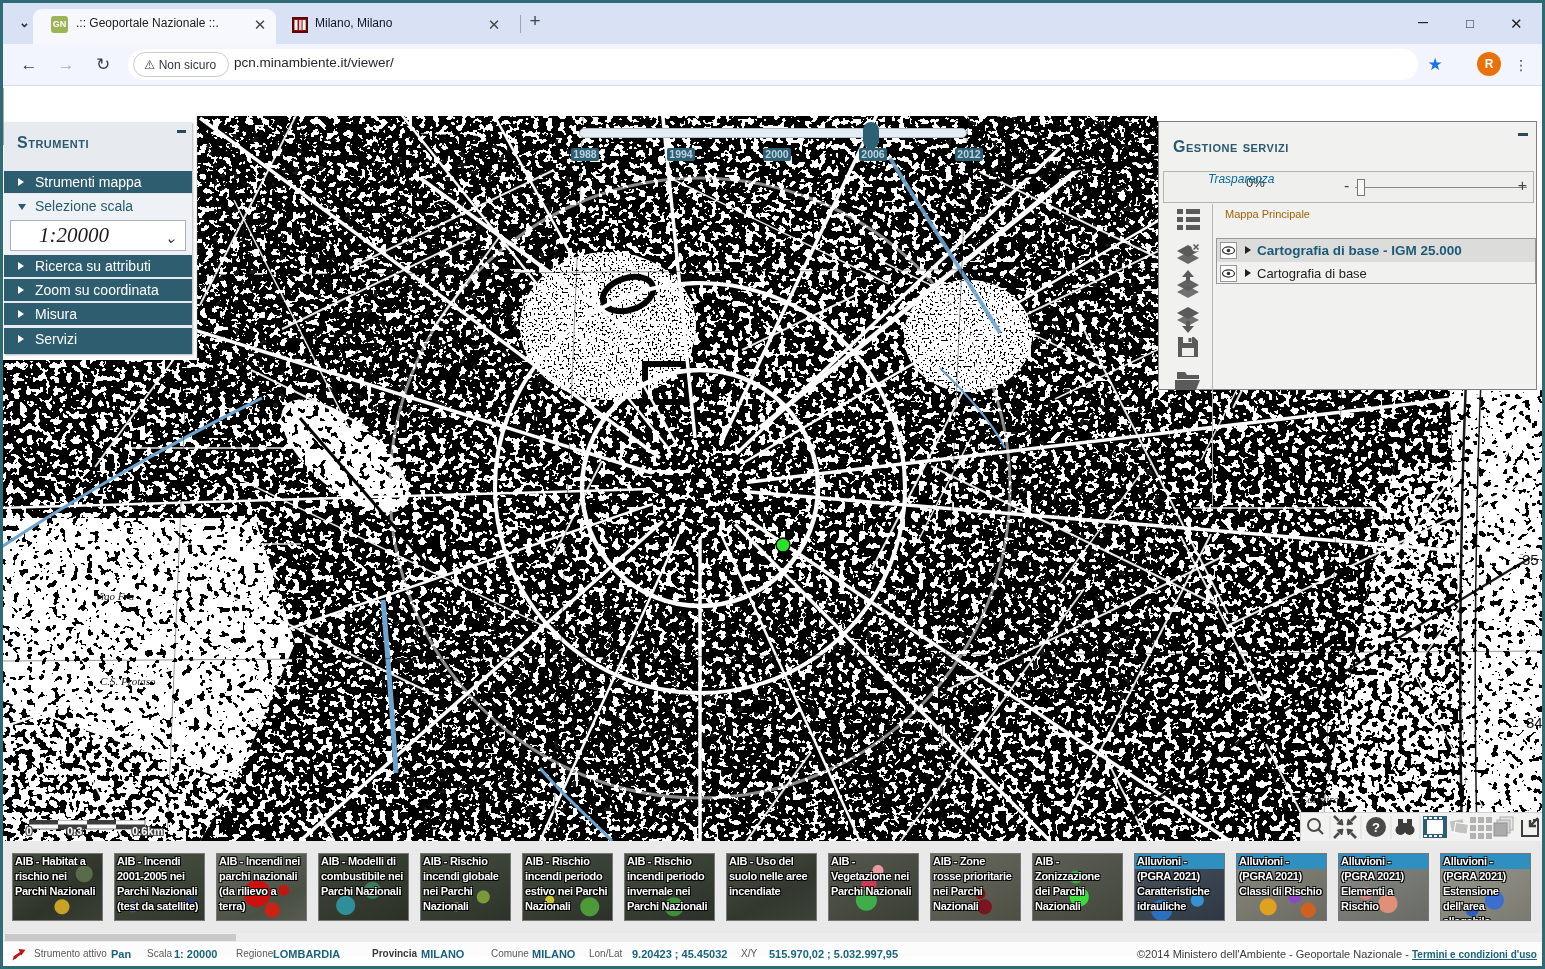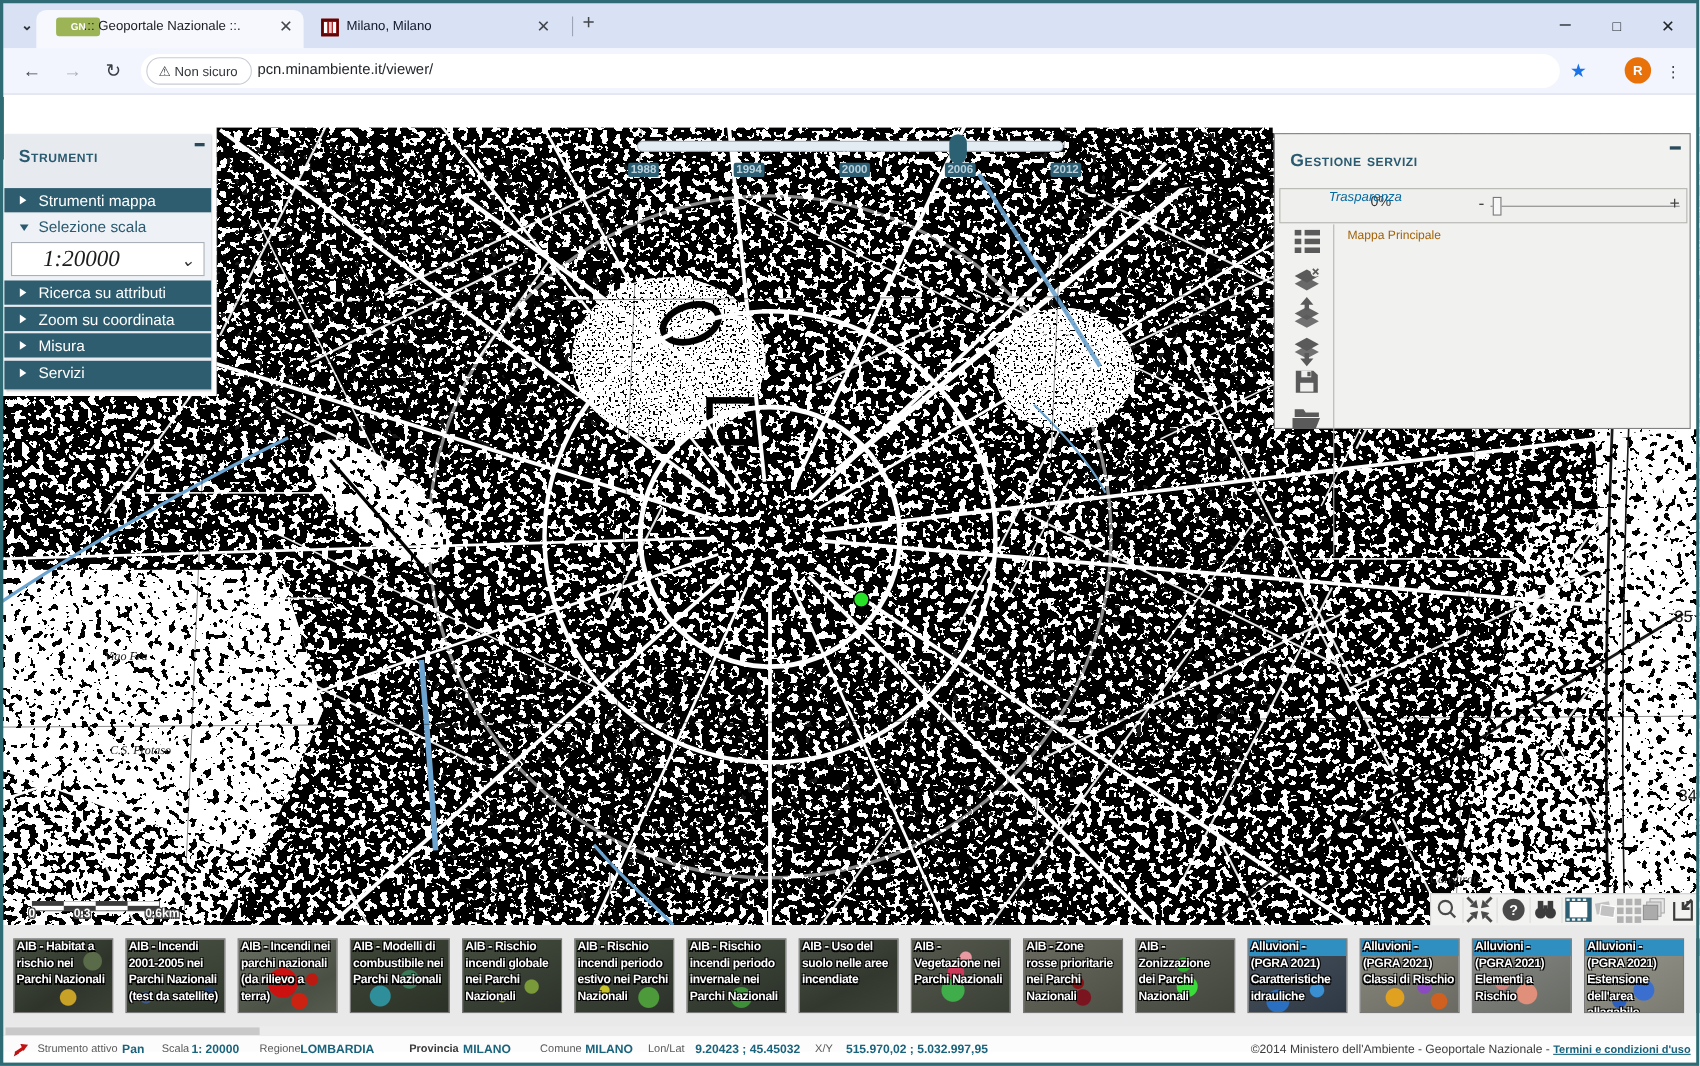--- a/index.html
+++ b/index.html
@@ -1,21 +1,21 @@
 <!DOCTYPE html>
 <html><head><meta charset="utf-8"><style>
 * {margin:0;padding:0;box-sizing:border-box}
 html,body {width:1545px;height:969px;overflow:hidden;font-family:"Liberation Sans",sans-serif;position:relative;background:#fff}
 
 #frame {position:absolute;inset:0;border:3px solid #2e6b74;border-top-width:3px;pointer-events:none;z-index:99}
 #tabstrip {position:absolute;left:3px;top:3px;right:3px;height:41px;background:#d8e2f4}
 #toolbar {position:absolute;left:3px;top:44px;right:3px;height:42px;background:#f2f5fd;border-bottom:1px solid #d7dbe8}
 .tab-active {position:absolute;left:30px;top:6px;width:243px;height:38px;background:#f6f8fe;border-radius:9px 9px 0 0}
 .tab-title {position:absolute;top:13px;font-size:12px;color:#1b1d20;white-space:nowrap}
-.favicon-gn {position:absolute;left:48px;top:13px;width:40px;height:17px;border-radius:3px;background:#9cb456;color:#fff;font-size:9px;font-weight:bold;text-align:center;line-height:17px}
+.favicon-gn {position:absolute;left:48px;top:13px;width:17px;height:17px;border-radius:3px;background:#9cb456;color:#fff;font-size:9px;font-weight:bold;text-align:center;line-height:17px}
 .favicon-md {position:absolute;left:289px;top:14px;width:16px;height:16px;background:#a00c0c;border:2px solid #5e0606;color:#fff;font-size:9px;font-weight:bold;text-align:center;line-height:12px}
 .tclose {position:absolute;top:14px;width:16px;height:16px;color:#43464b;font-size:15px;line-height:16px;text-align:center}
 #chevron {position:absolute;left:16px;top:12px;width:16px;height:16px;color:#30343a;font-size:13px;font-weight:bold}
 .winbtn {position:absolute;top:12px;color:#202328;font-size:15px}
 
 .navic {position:absolute;top:9px;width:24px;height:24px;color:#3b3f45;font-size:17px;text-align:center;line-height:24px}
 #omni {position:absolute;left:125px;top:5px;width:1290px;height:31px;background:#fff;border-radius:16px}
 #nschip {position:absolute;left:5px;top:2.5px;width:96px;height:25px;border:1px solid #c8ccd4;border-radius:13px;color:#33373c;font-size:12.5px;font-weight:400;line-height:24px}
 #url {position:absolute;left:106px;top:6px;font-size:13.5px;color:#23262b}
 
@@ -403,20 +403,38 @@
           </g>
      <g transform="translate(25,175)">
             <path d="M-11,-7 h8 l2,3 h12 v4 h-22 Z"></path>
             <path d="M-13,1 h25 l-4,10 h-21 Z"></path>
           </g>
     </g>
   </svg>
  </div>
  <div id="gstree">
    <div class="mp">Mappa Principale</div>
+   <div id="gsrows">
+     <div class="gsrow hl" style="top:0">
+          <div class="eyebox"><svg width="15" height="15">
+              <ellipse cx="7.5" cy="7.5" rx="6" ry="3.6" fill="none" stroke="#333" stroke-width="1.2"></ellipse>
+              <circle cx="7.5" cy="7.5" r="1.8" fill="#333"></circle>
+            </svg></div>
+          <i></i>
+          <span class="t1">Cartografia di base - IGM 25.000</span>
+        </div>
+     <div class="gsrow" style="top:23px">
+          <div class="eyebox"><svg width="15" height="15">
+              <ellipse cx="7.5" cy="7.5" rx="6" ry="3.6" fill="none" stroke="#333" stroke-width="1.2"></ellipse>
+              <circle cx="7.5" cy="7.5" r="1.8" fill="#333"></circle>
+            </svg></div>
+          <i></i>
+          <span class="t2">Cartografia di base</span>
+        </div>
+   </div>
  </div>
 </div>
 
 <div id="mtb">
 <svg width="245" height="29" xmlns="http://www.w3.org/2000/svg">
  <g stroke="#dadada">
         <line x1="29" y1="3" x2="29" y2="26"></line>
         <line x1="60" y1="3" x2="60" y2="26"></line>
         <line x1="90" y1="3" x2="90" y2="26"></line>
         <line x1="119" y1="3" x2="119" y2="26"></line>

